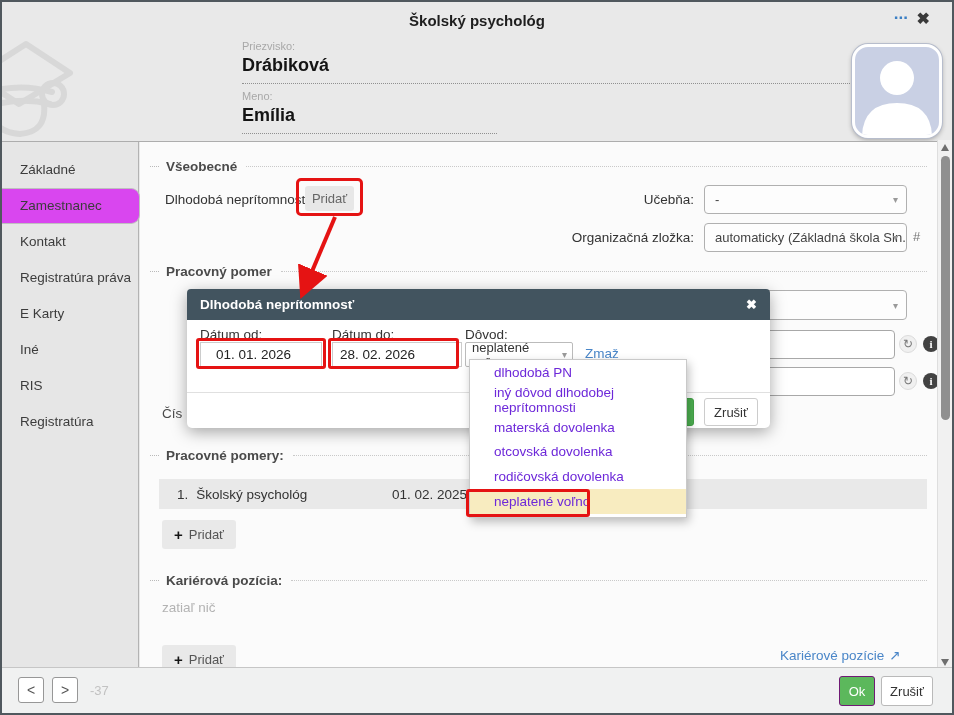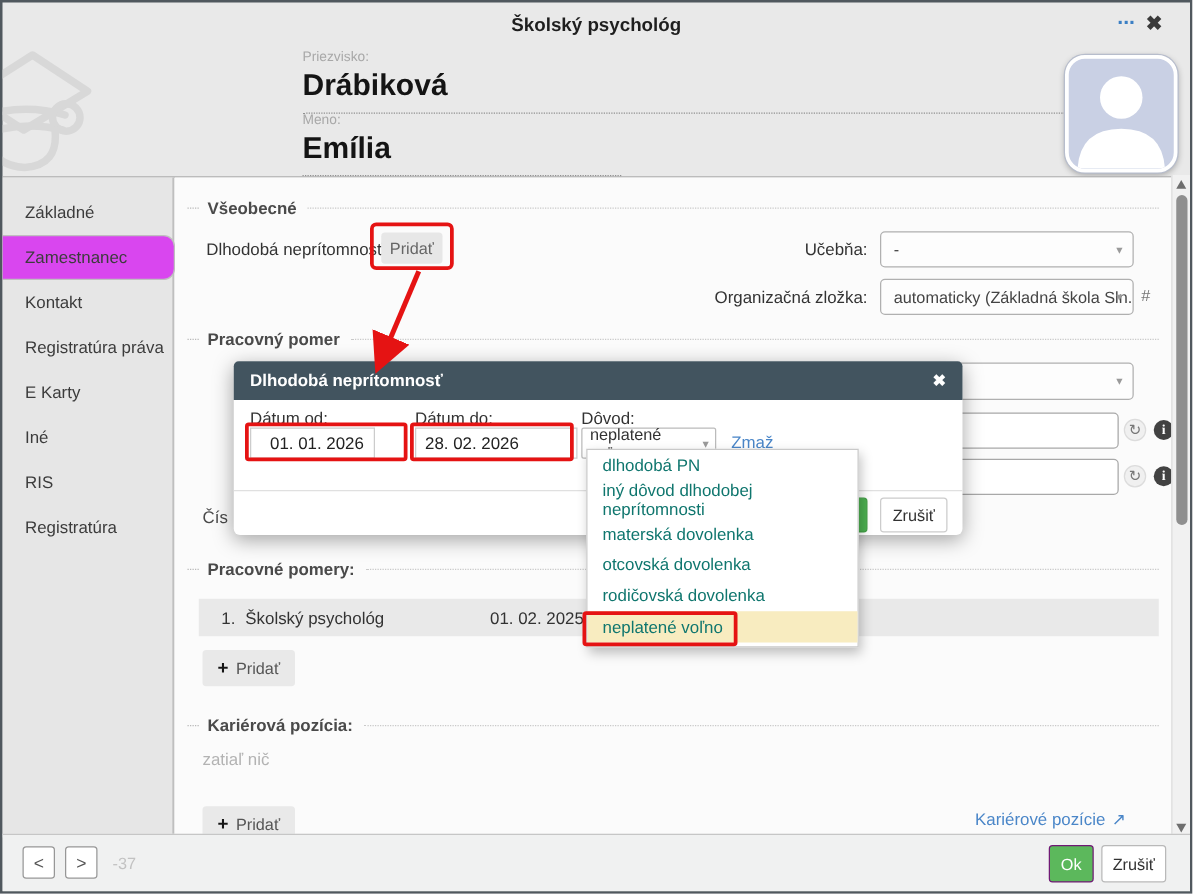--- a/index.html
+++ b/index.html
@@ -13,21 +13,21 @@
                   font-size:15px; font-weight:bold; color:#1e1e1e; }
   #menu-dots { position:absolute; right:44px; top:2px; color:#3b7fc4;
                font-weight:bold; font-size:17px; cursor:pointer; }
   #window-close { position:absolute; right:22px; top:7px; color:#3a3a3a;
                   font-weight:bold; font-size:16px; cursor:pointer; }
 
   
   #logo-svg { position:absolute; left:0; top:28px; }
   .hfield { position:absolute; border-bottom:1px dotted #909090; padding-bottom:7px; }
   .f-label { font-size:11px; color:#a8a8a8; }
-  .f-value { font-size:24px; font-weight:bold; color:#141414; margin-top:3px; }
+  .f-value { font-size:18px; font-weight:bold; color:#141414; margin-top:3px; }
   #field-surname { left:240px; top:38px; width:612px; }
   #field-name    { left:240px; top:88px; width:255px; }
   #field-abbr    { left:505px; top:88px; width:347px; }
   #avatar { position:absolute; right:10px; top:42px; width:90px; height:94px;
             background:#c9d0e4; border:3px solid #fff; border-radius:16px;
             box-shadow:0 0 0 1px #b7bdcc, 0 2px 5px rgba(0,0,0,.3); overflow:hidden; }
   #header-divider { position:absolute; left:0; right:0; top:139px; border-top:1px solid #adadad; }
 
   
   #sidebar { position:absolute; left:0; top:140px; width:137px; height:528px;
@@ -121,39 +121,39 @@
   #dialog { position:absolute; left:185px; top:287px; width:583px; height:139px; background:#fff;
             border-radius:5px; box-shadow:0 4px 16px rgba(0,0,0,.35); z-index:10; }
   #dialog-header { height:31px; background:#42545f; border-radius:4px 4px 0 0; display:flex;
                    align-items:center; padding:0 13px; }
   #dialog-title { flex:1; color:#fff; font-weight:bold; font-size:13.5px; }
   #dialog-close { color:#fff; font-weight:bold; font-size:13px; cursor:pointer; }
   .dlg-label { position:absolute; top:38px; font-size:13.5px; color:#333; }
   #dlg-l1 { left:13px; } #dlg-l2 { left:145px; } #dlg-l3 { left:278px; }
   .dlg-input { position:absolute; top:53px; height:25px; border:1px solid #ccc; background:#fff;
                font-size:13.5px; color:#222; display:flex; align-items:center; padding:0 7px; }
-  #dlg-in1 { left:13px; width:100px;padding-left:15px; } #dlg-in2 { left:145px; width:130px; }
+  #dlg-in1 { left:13px; width:122px;padding-left:15px; } #dlg-in2 { left:145px; width:130px; }
   #dlg-select { position:absolute; left:278px; top:53px; width:108px; height:25px; background:#fff;
                 border:1px solid #bbb; border-radius:2px; font-size:13px; color:#333;
                 display:flex; align-items:center; padding:0 18px 0 6px; cursor:pointer; }
   #dlg-select .chev { position:absolute; right:5px; color:#9a9a9a; font-size:10px; }
   #dlg-zmaz { position:absolute; left:398px; top:57px; color:#4a86c8; font-size:13.5px; cursor:pointer; }
   #dlg-footer { position:absolute; left:0; right:0; bottom:0; height:36px; border-top:1px solid #e0e0e0; }
   #dlg-green { position:absolute; left:427px; top:5px; width:80px; height:28px; background:#4caf50;
                border:1px solid #43a047; border-radius:3px; cursor:pointer; }
   #dlg-cancel { position:absolute; left:517px; top:5px; width:54px; height:28px; background:#fff;
                 border:1px solid #ccc; border-radius:3px; color:#333; font-size:13px;
                 cursor:pointer; font-family:inherit; }
 
   
   #reason-list { position:absolute; left:467px; top:357px; width:218px; height:159px; background:#fff;
                  border:1px solid #c9c9c9; box-shadow:2px 4px 9px rgba(0,0,0,.25); z-index:20;
                  display:flex; flex-direction:column; padding-bottom:3px; }
-  .reason-item { flex:1; display:flex; align-items:center; padding-left:12px;
-                 font-size:13.5px; color:#0f766e; cursor:pointer; }
+  .reason-item { flex:1; display:flex; align-items:center; padding-left:24px;
+                 font-size:13.5px; color:#6d28d9; cursor:pointer; }
   .reason-item.highlight { background:#f8ecc0; }
 
   
   .red-box { position:absolute; border:3px solid #e51313; border-radius:3px;
              z-index:40; pointer-events:none; }
   #rb-pridat { left:294px; top:176px; width:67px; height:38px; border-radius:5px; }
   #rb-date1  { left:194px; top:336px; width:130px; height:31px; }
   #rb-date2  { left:326px; top:336px; width:131px; height:31px; }
   #rb-option { left:464px; top:487px; width:124px; height:28px; }
   #arrow-svg { position:absolute; left:0; top:0; z-index:39; pointer-events:none; }

